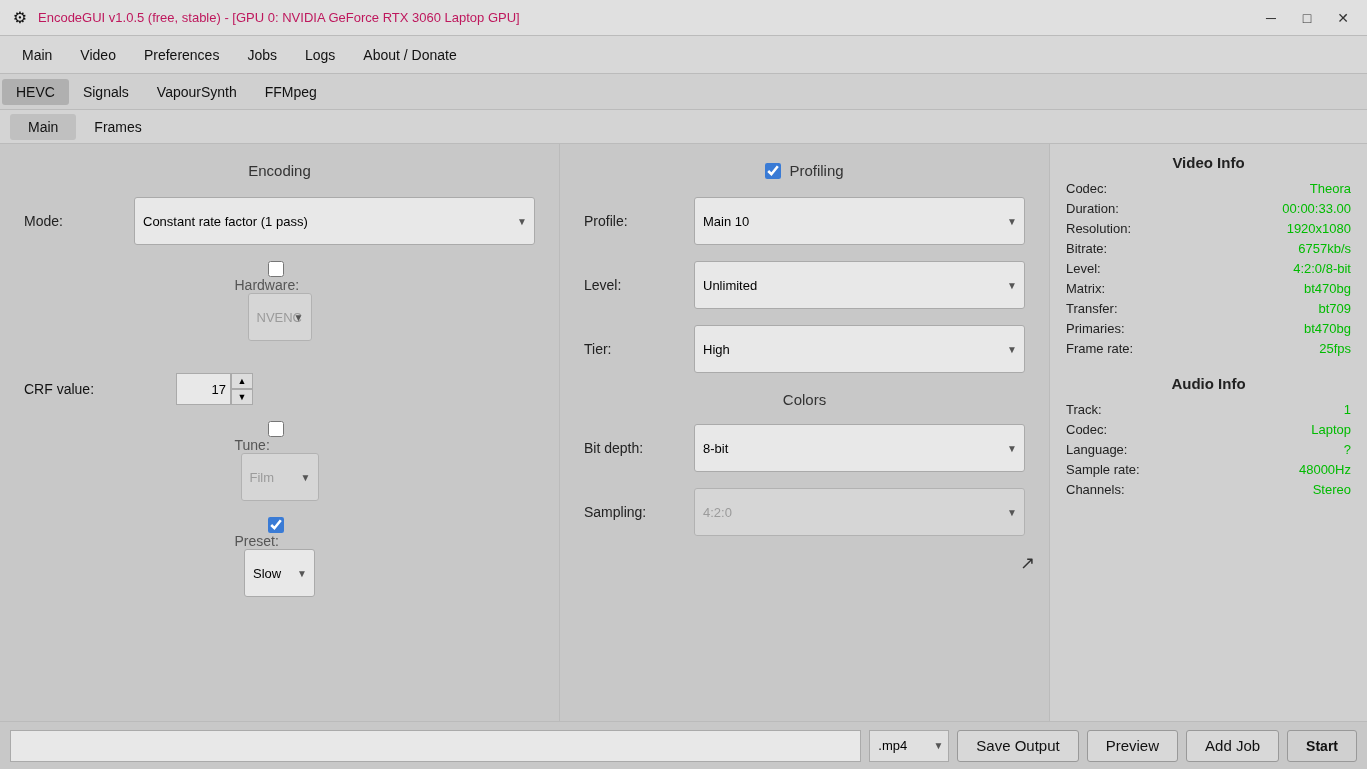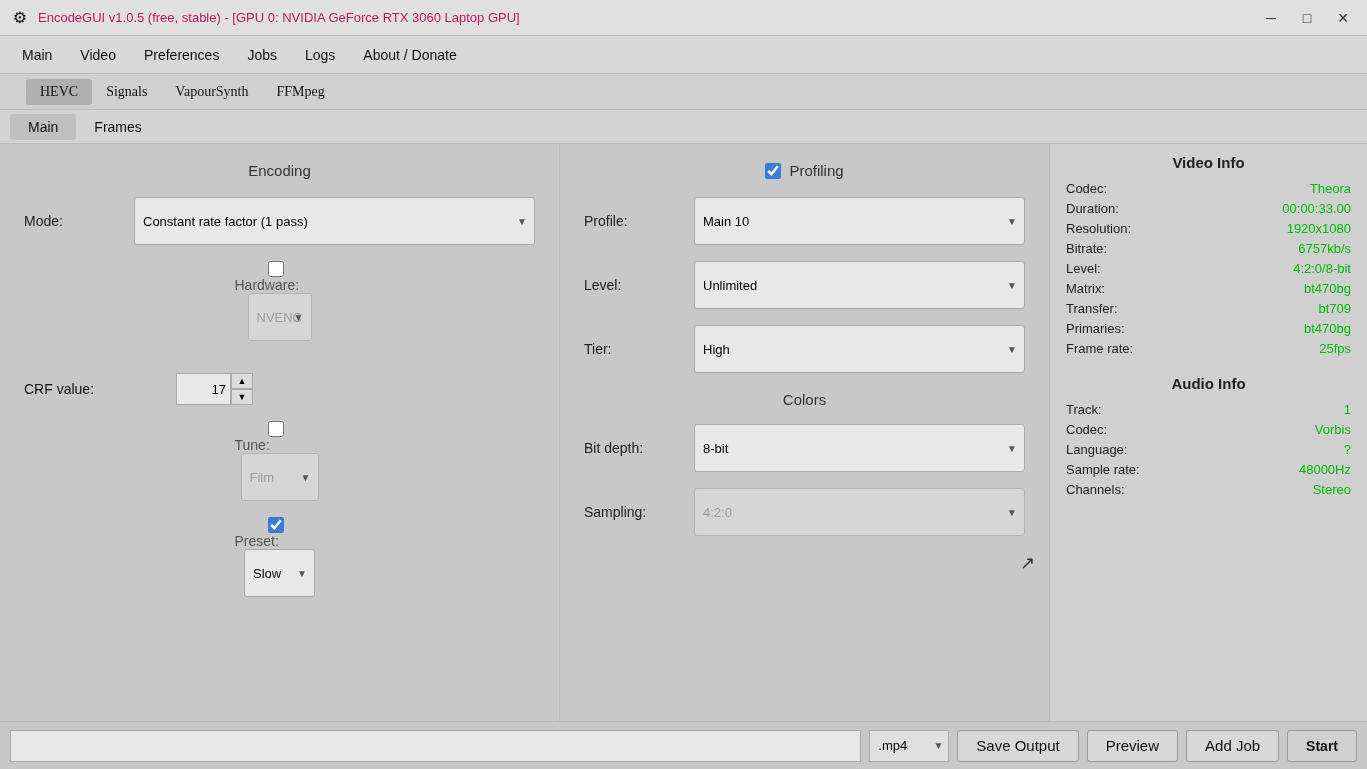--- a/index.html
+++ b/index.html
@@ -58,23 +58,22 @@
       font-size: 14px;
       border-radius: 3px;
       color: #111;
     }
 
     .sub-menu-bar {
       background: #d0d0d0;
       height: 36px;
       display: flex;
       align-items: center;
-      padding: 0 26px;
+      padding: 0 2px;
       border-bottom: 1px solid #bbb;
-      font-family: Liberation Serif, serif;
     }
     .sub-menu-item {
       padding: 5px 14px;
       cursor: pointer;
       font-size: 14px;
       border-radius: 3px;
       color: #111;
     }
     .sub-menu-item.active {
       background: #b0b0b0;
@@ -499,21 +498,21 @@
       </div>
     <div style="height:14px;"></div>
     <div class="info-section-title">Audio Info</div>
     <div id="audio-info-rows">
         <div class="info-row">
           <span class="info-key">Track:</span>
           <span class="info-val">1</span>
         </div>
         <div class="info-row">
           <span class="info-key">Codec:</span>
-          <span class="info-val">Vorbis</span>
+          <span class="info-val">Laptop</span>
         </div>
         <div class="info-row">
           <span class="info-key">Language:</span>
           <span class="info-val">?</span>
         </div>
         <div class="info-row">
           <span class="info-key">Sample rate:</span>
           <span class="info-val">48000Hz</span>
         </div>
         <div class="info-row">

